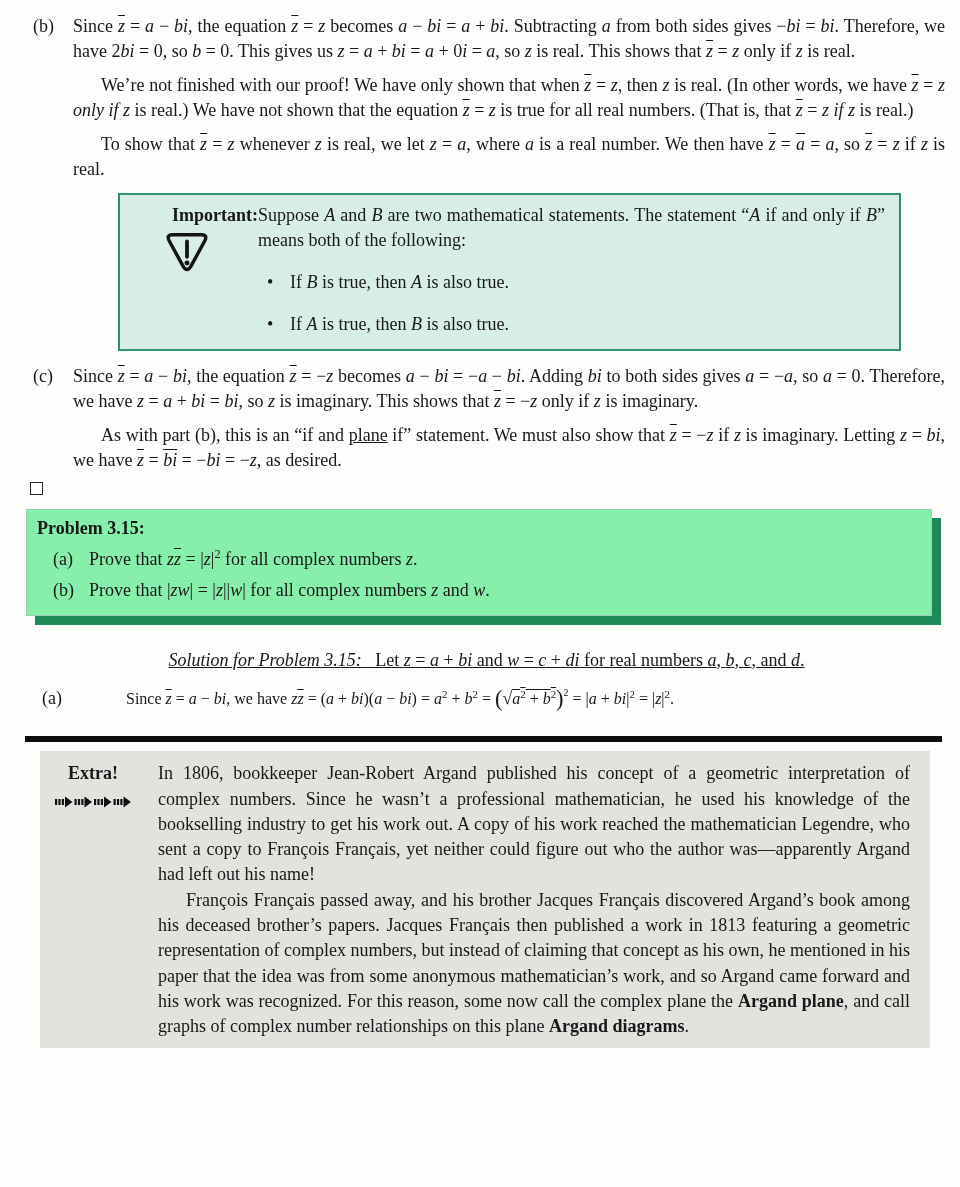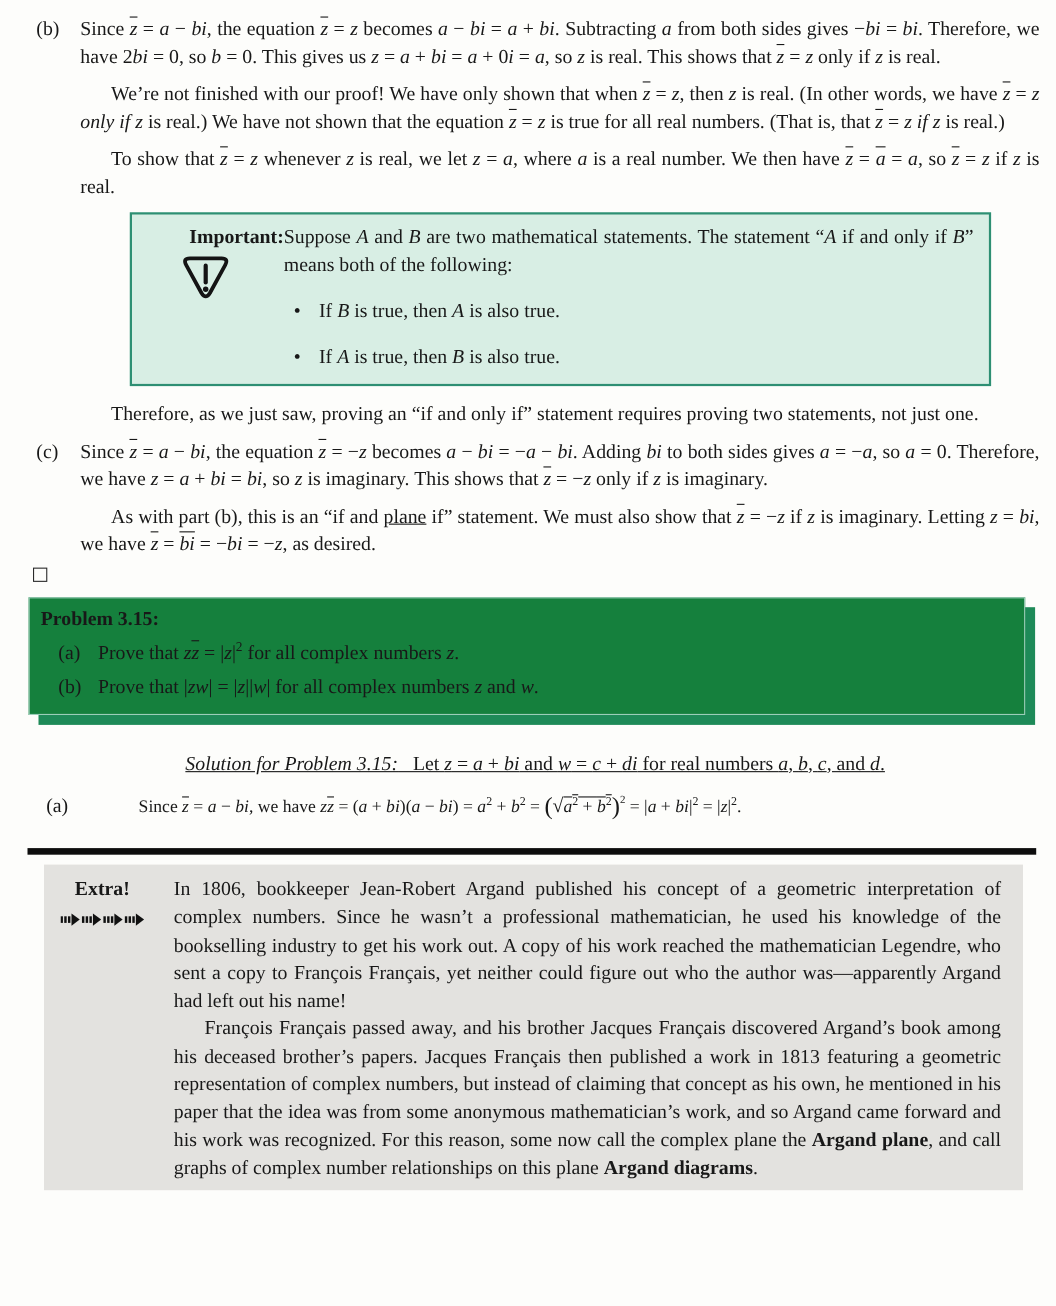--- a/index.html
+++ b/index.html
@@ -36,21 +36,21 @@
 
   .p-col{display:flex;margin-bottom:9px;}
   .p-col .lbl{flex:0 0 45px;}
   .p-col .body{flex:1;text-align:justify;text-indent:28px;}
 
   .qed{width:11px;height:11px;border:1.5px solid #2a2a2a;margin:8px 0 14px 2px;}
 
   
   .pbox{
     box-sizing:border-box;width:906px;margin-left:-2px;
-    background:#15803d;border:1px solid #9ccdb9;
+    background:#86efac;border:1px solid #9ccdb9;
     box-shadow:9px 9px 0 #1e8a58;
     padding:6px 14px 12px 10px;
     margin-bottom:32px;
   }
   .pbox .ptitle{font-weight:bold;}
   .pbox .pitem{display:flex;margin-top:6px;}
   .pbox .pitem .plbl{flex:0 0 36px;margin-left:16px;}
   .pbox .pitem .pbody{flex:1;}
 
   .p-plain{margin:0 0 8px;text-align:center;text-decoration:underline;}
@@ -101,24 +101,20 @@
         <circle cx="24" cy="33.5" r="2.6" fill="#141414"></circle>
       </svg>
     </div>
     <div class="ibody">
       <div>Suppose <i>A</i> and <i>B</i> are two mathematical statements.  The statement “<i>A</i> if and only if <i>B</i>” means both of the following:</div>
       <div class="blt">If <i>B</i> is true, then <i>A</i> is also true.</div>
       <div class="blt">If <i>A</i> is true, then <i>B</i> is also true.</div>
     </div>
   </div>
 
-  <div class="p-col">
-    <div class="lbl"></div>
-    <div class="body">Therefore, as we just saw, proving an “if and only if” statement requires proving two statements, not just one.</div>
-  </div>
 
   <div class="item">
     <div class="lbl">(c)</div>
     <div class="body">
       <p>Since <i class="ov">z</i> = <i>a</i> − <i>bi</i>, the equation <i class="ov">z</i> = −<i>z</i> becomes <i>a</i> − <i>bi</i> = −<i>a</i> − <i>bi</i>.  Adding <i>bi</i> to both sides gives <i>a</i> = −<i>a</i>, so <i>a</i> = 0.  Therefore, we have <i>z</i> = <i>a</i> + <i>bi</i> = <i>bi</i>, so <i>z</i> is imaginary.  This shows that <i class="ov">z</i> = −<i>z</i> only if <i>z</i> is imaginary.</p>
       <p class="ind">As with part (b), this is an “if and <u>plane</u> if” statement.  We must also show that <i class="ov">z</i> = −<i>z</i> if <i>z</i> is imaginary.  Letting <i>z</i> = <i>bi</i>, we have <i class="ov">z</i> = <span class="ov"><i>bi</i></span> = −<i>bi</i> = −<i>z</i>, as desired.</p>
     </div>
   </div>
 
   <div class="qed"></div>

